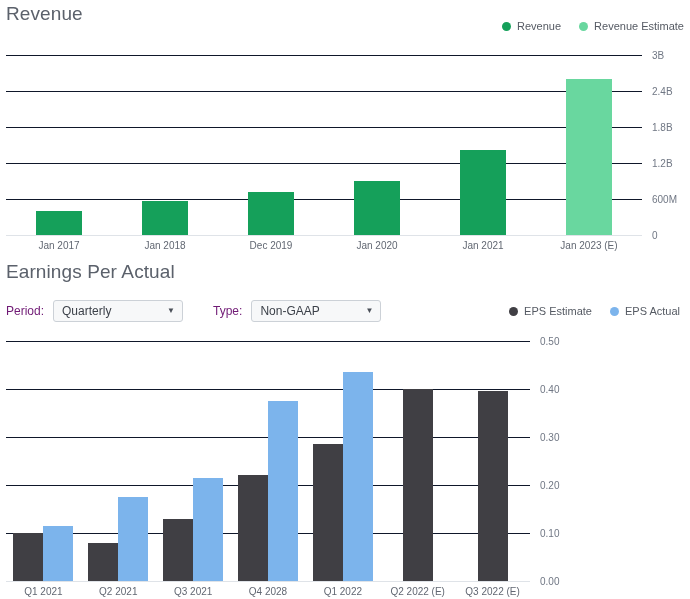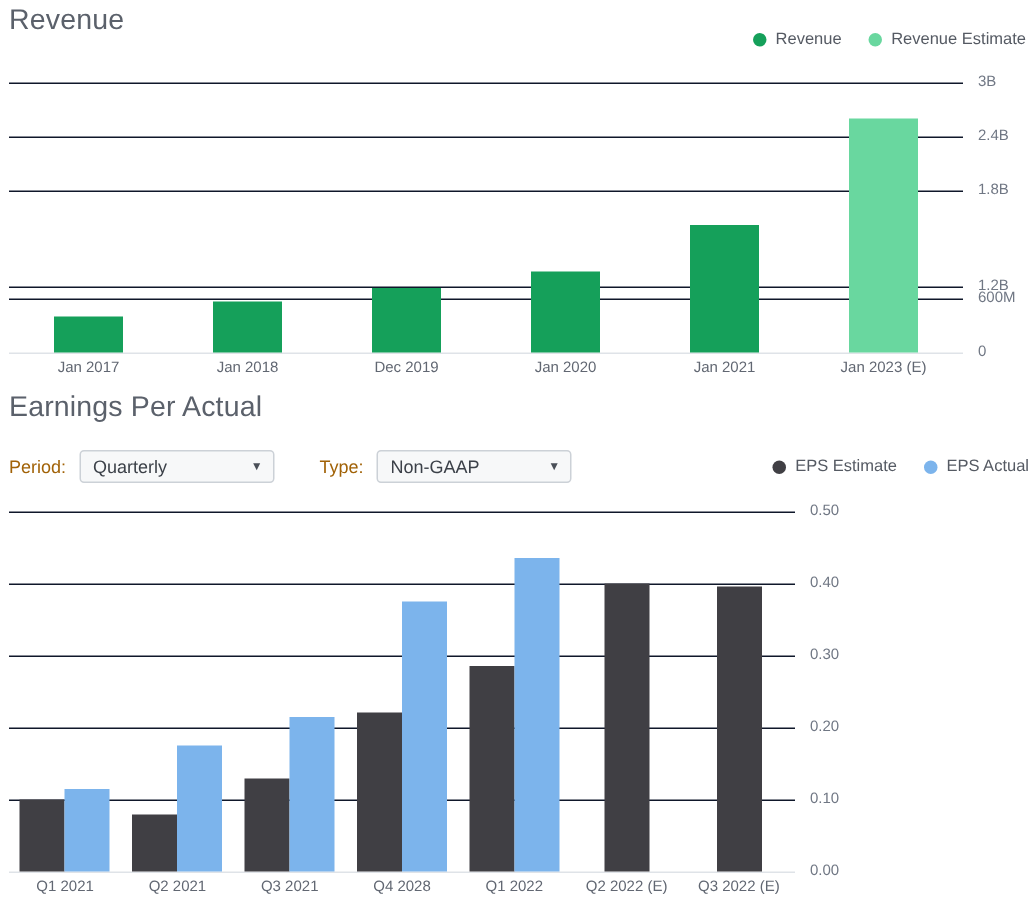--- a/index.html
+++ b/index.html
@@ -32,21 +32,21 @@
   .legend {
     position: absolute;
     display: flex;
     align-items: center;
     gap: 18px;
     font-size: 11px;
     color: #555a63;
     white-space: nowrap;
   }
   #revenue-legend { right: 6px; top: 20px; }
-  #eps-legend { right: 4px; top: 305px; padding-left: 24px; }
+  #eps-legend { right: 10px; top: 305px; padding-left: 24px; }
   .legend-item {
     display: flex;
     align-items: center;
     gap: 6px;
     white-space: nowrap;
   }
   .legend-dot {
     width: 9px;
     height: 9px;
     border-radius: 50%;
@@ -127,21 +127,21 @@
     top: 300px;
     display: flex;
     align-items: center;
     gap: 9px;
     font-size: 12px;
     color: #4a4f58;
   }
   .control-label {
     white-space: nowrap;
     font-size: 12px;
-    color: #a16207;
+    color: #701a75;
   }
   .select-box {
     position: relative;
     width: 130px;
     height: 22px;
     box-sizing: border-box;
     border: 1px solid #ccd1d7;
     border-radius: 3px;
     background: #f7f8f9;
     display: flex;
@@ -183,21 +183,21 @@
     <div class="gridlines" id="revenue-gridlines">
         <div class="grid-line" style="top: 0%;">
           <span class="y-label">3B</span>
         </div>
         <div class="grid-line" style="top: 20%;">
           <span class="y-label">2.4B</span>
         </div>
         <div class="grid-line" style="top: 40%;">
           <span class="y-label">1.8B</span>
         </div>
-        <div class="grid-line" style="top: 60%; margin-top: 28px;">
+        <div class="grid-line" style="top: 60%;">
           <span class="y-label">1.2B</span>
         </div>
         <div class="grid-line" style="top: 80%;">
           <span class="y-label">600M</span>
         </div>
         <div class="grid-line zero" style="top: 100%;">
           <span class="y-label">0</span>
         </div>
       </div>
     <div class="bars" id="revenue-bars">

